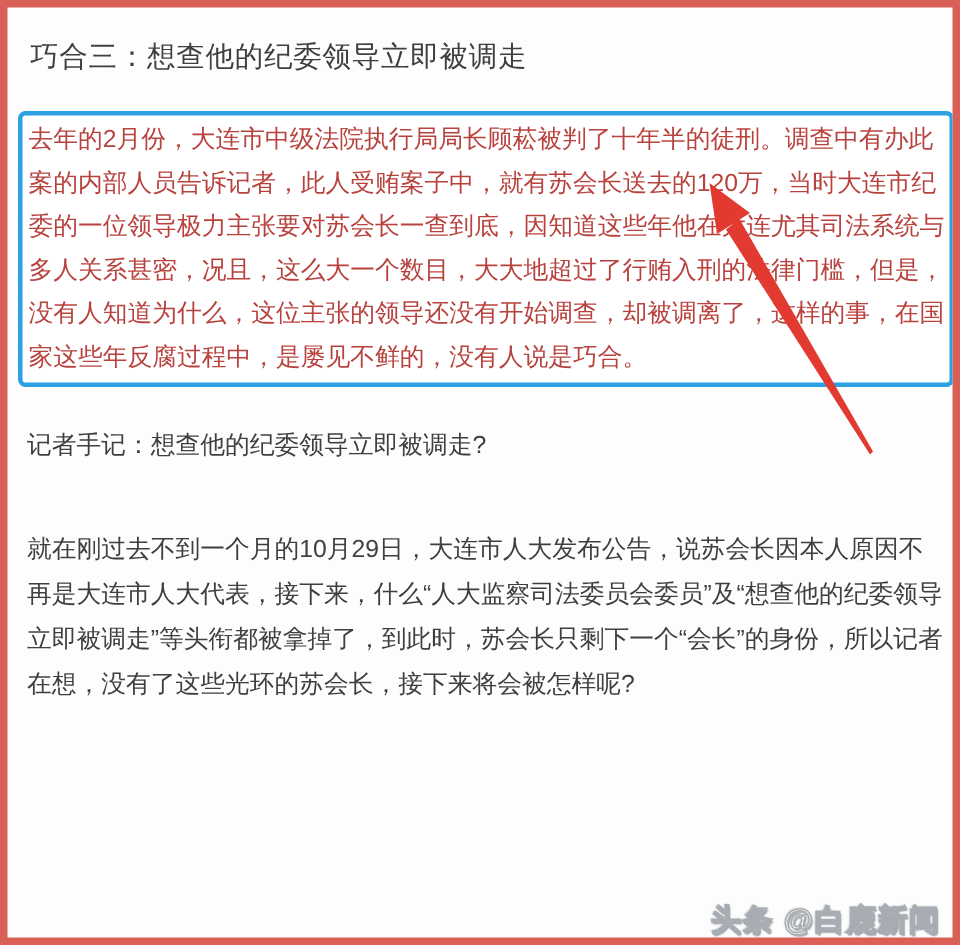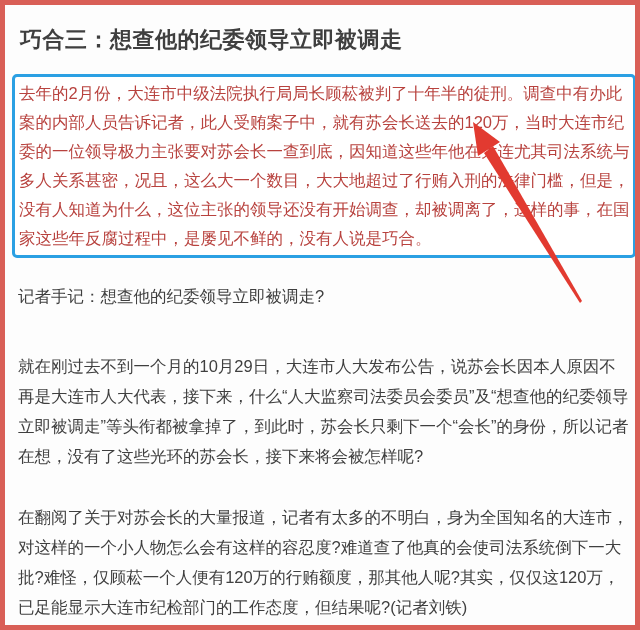--- a/index.html
+++ b/index.html
@@ -15,21 +15,21 @@
   body{font-family:"Liberation Sans","DejaVu Sans",sans-serif;}
   .frame{
     position:relative;
     width:640px;height:630px;
     background:#fdfdfd;
     border:5px solid var(--frame,#d95f57);
     overflow:hidden;
   }
   .section-heading{
     position:absolute;left:15px;top:20px;
-    font-size:22px;font-weight:bold;
+    font-size:19px;font-weight:normal;
     color:var(--body-text,#3f3f3f);
     letter-spacing:0.5px;
     white-space:nowrap;
   }
   .highlight-box{
     position:absolute;left:7px;top:69px;
     width:624px;
     border:3px solid var(--highlight-border,#2ba0e3);
     border-radius:5px;
     padding:2px 2px 2px 4px;
@@ -78,23 +78,23 @@
   <h1 class="section-heading">巧合三：想查他的纪委领导立即被调走</h1>
 
   <div class="highlight-box">
     <p>去年的2月份，大连市中级法院执行局局长顾菘被判了十年半的徒刑。调查中有办此案的内部人员告诉记者，此人受贿案子中，就有苏会长送去的120万，当时大连市纪委的一位领导极力主张要对苏会长一查到底，因知道这些年他在大连尤其司法系统与多人关系甚密，况且，这么大一个数目，大大地超过了行贿入刑的法律门槛，但是，没有人知道为什么，这位主张的领导还没有开始调查，却被调离了，这样的事，在国家这些年反腐过程中，是屡见不鲜的，没有人说是巧合。</p>
   </div>
 
   <h2 class="subheading">记者手记：想查他的纪委领导立即被调走?</h2>
 
   <p class="body-paragraph para-1">就在刚过去不到一个月的10月29日，大连市人大发布公告，说苏会长因本人原因不再是大连市人大代表，接下来，什么“人大监察司法委员会委员”及“想查他的纪委领导立即被调走”等头衔都被拿掉了，到此时，苏会长只剩下一个“会长”的身份，所以记者在想，没有了这些光环的苏会长，接下来将会被怎样呢?</p>
 
-  <p class="body-paragraph para-2">在翻阅了关于对苏会长的大量报道，记者有太多的不明白，身为全国知名的大连市，对这样的一个小人物怎么会有这样的容忍度?难道查了他真的会使司法系统倒下一大批?难怪，仅顾菘一个人便有120万的行贿额度，那其他人呢?其实，仅仅这120万，已足能显示大连市纪检部门的工作态度，但结果呢?(记者刘铁)</p>
 
   <svg class="arrow-layer" viewBox="0 0 640 630" aria-hidden="true">
 
     <polygon points="468,117 495,137 473,151" style="fill:var(--arrow,#e23a30)"></polygon>
 
     <polygon points="488,141 577,296 575,298 479,148" style="fill:var(--arrow,#e23a30)"></polygon>
   </svg>
 
+  <div class="watermark">头条 @白鹿新闻</div>
 
 </div>
 
 </body></html>

